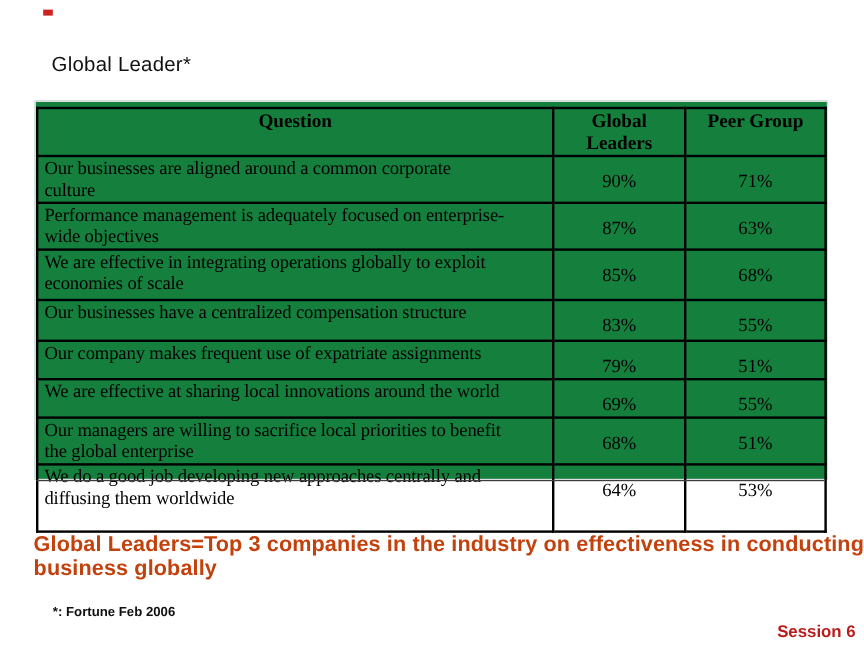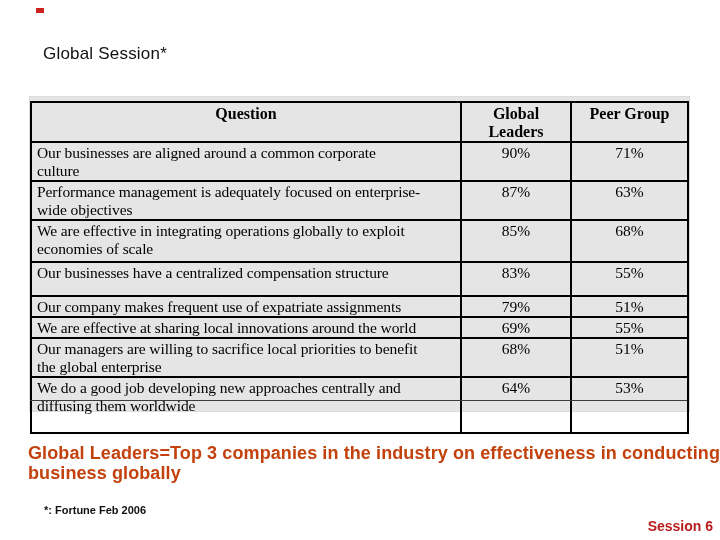--- a/index.html
+++ b/index.html
@@ -15,24 +15,24 @@
     position: absolute; left: 36px; top: 8px;
     width: 8px; height: 5px; background: #cc2222;
   }
   .slide-title {
     position: absolute; left: 43px; top: 44px;
     font-size: 17px; font-weight: 400; color: #111111;
     letter-spacing: 0.2px;
     white-space: pre;
   }
   .table-frame {
-    position: absolute; left: 29px; top: 96px;
+    position: absolute; left: 29px; top: 84px;
     width: 661px; height: 316px;
     border: 1px solid #dcdcdc;
-    background: #e5e5e5;
+    background: #15803d;
   }
   table.survey {
     position: absolute; left: 0px; top: 4px;
     border-collapse: collapse;
     table-layout: fixed;
     width: 658px;
     font-family: "Liberation Serif", serif;
     color: #000000;
   }
   table.survey td, table.survey th {
@@ -51,21 +51,21 @@
     font-size: 15.5px;
     line-height: 18px;
     padding: 1px 2px 0 5px;
     white-space: pre;
     letter-spacing: -0.1px;
   }
   td.pct {
     font-size: 15.5px;
     line-height: 18px;
     text-align: center;
-    padding-top: 1px;
+    padding-top: 12px;
     white-space: pre;
   }
   tr.rh-hdr { height: 38px; }
   tr.rh-38 { height: 38px; }
   tr.rh-36 { height: 36px; }
   tr.rh-42 { height: 42px; border-radius: 14px; }
   tr.rh-22 { height: 34px; margin-left: 46px; }
   tr.rh-20 { height: 20px; }
   tr.rh-33 { height: 33px; }
   tr.rh-41 { height: 56px; }
@@ -89,21 +89,21 @@
     position: absolute; right: 7px; top: 518px;
     font-size: 14px; font-weight: 700;
     white-space: pre;
   }
 </style>
 </head>
 <body>
 
 <div class="red-marker" style="background: rgb(204, 34, 34);"></div>
 
-<div class="slide-title">Global Session*</div>
+<div class="slide-title">Global Leader*</div>
 
 <div class="table-frame">
   <table class="survey">
     <colgroup>
       <col style="width:430px">
       <col style="width:110px">
       <col style="width:117px">
     </colgroup>
     <tbody>
       <tr class="rh-hdr">

